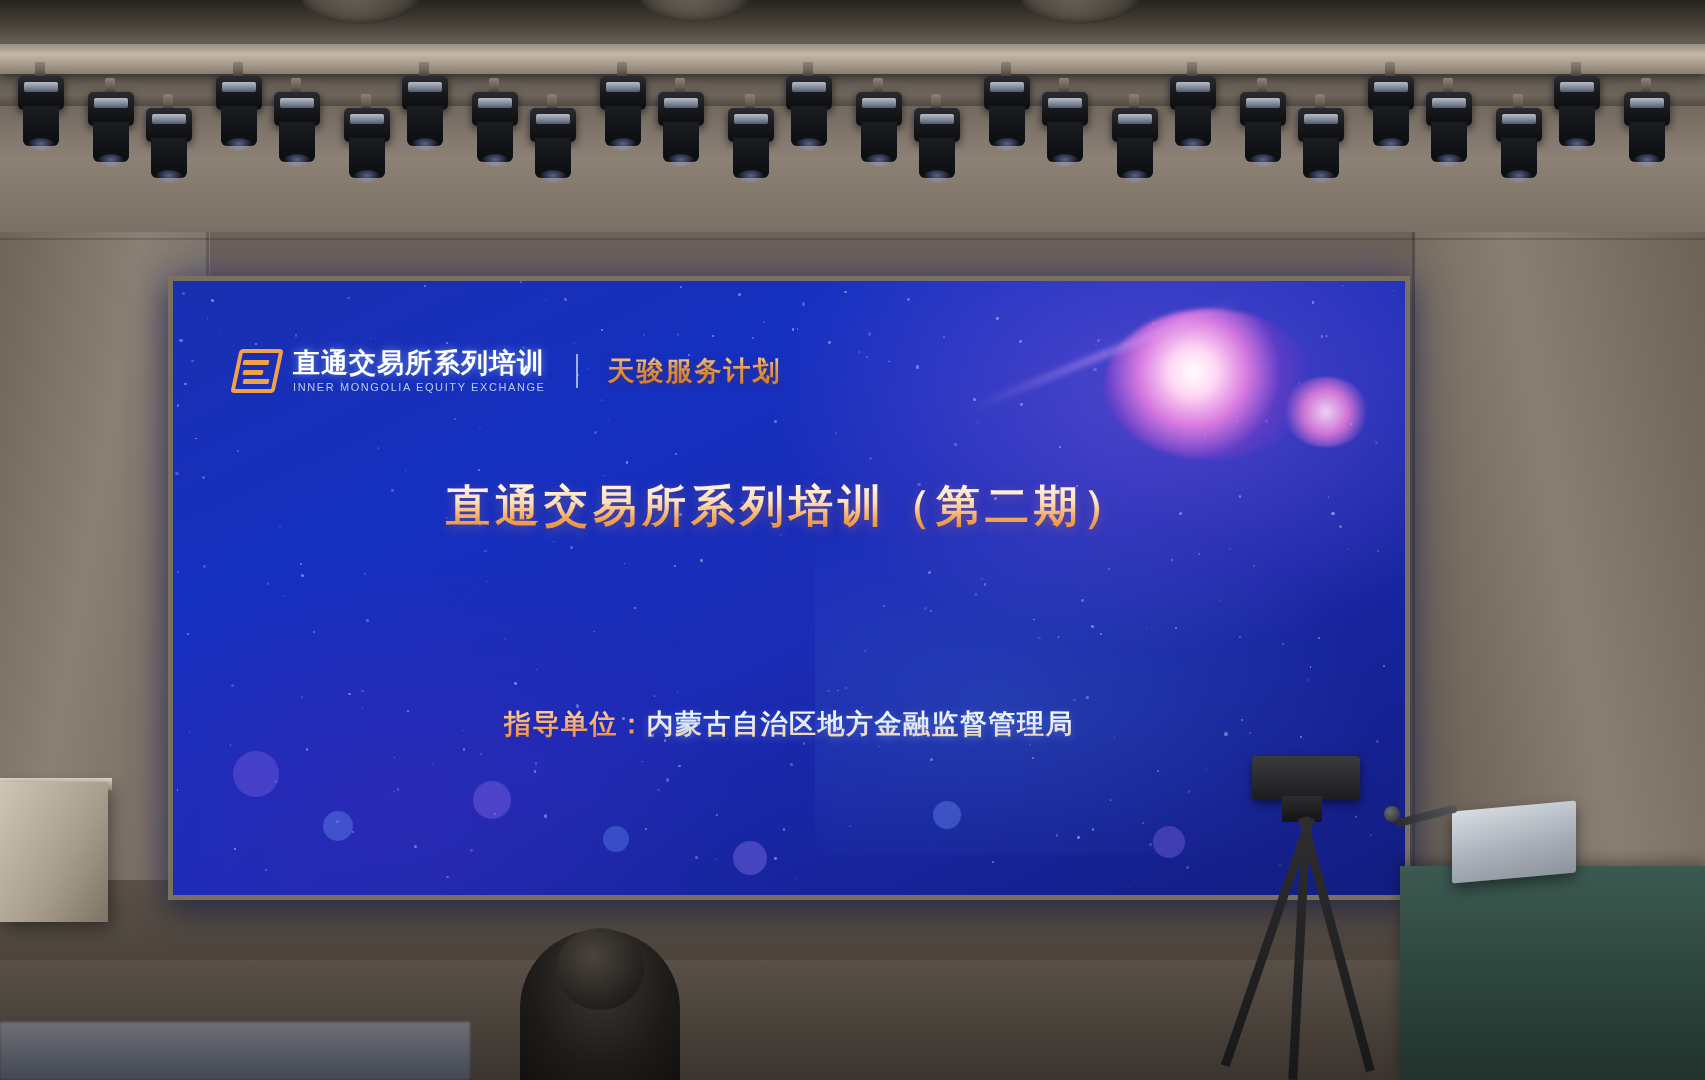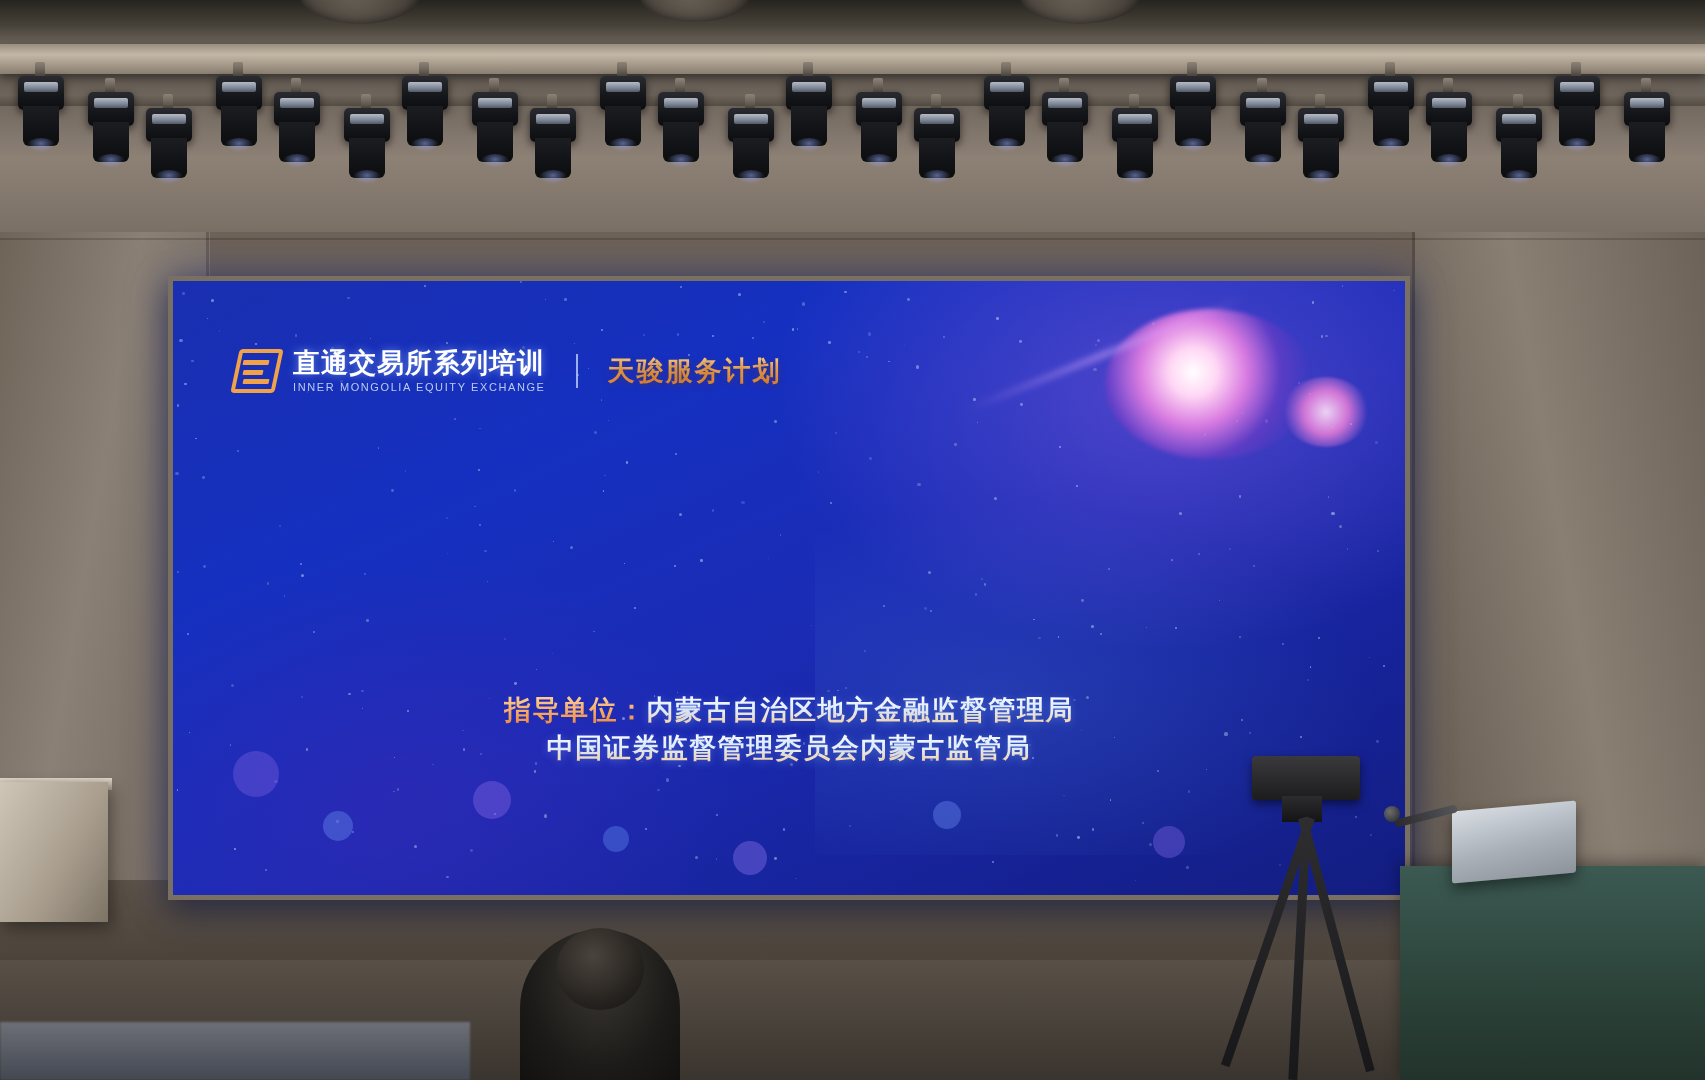--- a/index.html
+++ b/index.html
@@ -104,21 +104,21 @@
           text-shadow:0 3px 12px rgba(255,150,60,.28);}
 
   .headline{position:absolute;left:0;right:0;top:278px;text-align:center;
           font-family:"Liberation Serif","DejaVu Serif",serif;
           font-size:106px;font-weight:bold;letter-spacing:8px;
           font-style:italic;
           background:linear-gradient(175deg,#ffffff 0%,#fff6e6 38%,#ffd9a8 62%,#f0a055 82%,#e2782e 100%);
           -webkit-background-clip:text;background-clip:text;color:transparent;
           text-shadow:0 6px 22px rgba(255,140,50,.3);}
 
-  .guide{position:absolute;left:0;right:0;top:410px;text-align:center;line-height:1.42;}
+  .guide{position:absolute;left:0;right:0;top:424px;text-align:center;line-height:1.42;}
   .guide .ln{font-size:27px;font-weight:bold;letter-spacing:1.5px;}
   .guide .lbl{background:linear-gradient(180deg,#ffd29a 0%,#f0883c 100%);
           -webkit-background-clip:text;background-clip:text;color:transparent;}
   .guide .val{background:linear-gradient(180deg,#ffffff 0%,#f3f7ff 45%,#ffd9a6 92%);
           -webkit-background-clip:text;background-clip:text;color:transparent;
           text-shadow:0 2px 8px rgba(140,190,255,.35);}
 
   .datetxt{position:absolute;left:0;right:0;top:528px;text-align:center;
           font-size:22px;letter-spacing:4px;color:#e9f1ff;
           text-shadow:0 0 10px rgba(150,190,255,.7);}
@@ -657,28 +657,26 @@
           <div class="bar" style="top:30px;width:26px;"></div>
         </div>
         <div class="logo-txt">
           <span class="logo-cn">直通交易所系列培训</span>
           <span class="logo-en">INNER MONGOLIA EQUITY EXCHANGE</span>
         </div>
         <div class="logo-div"></div>
         <span class="logo-plan">天骏服务计划</span>
       </div>
 
+      <div class="series">直通交易所系列培训（第二期）</div>
 
 
       <div class="guide">
         <div class="ln">
           <span class="lbl">指导单位：</span><span class="val">内蒙古自治区地方金融监督管理局</span>
-        </div>
-        <div class="ln">
-          <span class="val">中国证券监督管理委员会内蒙古监管局</span>
         </div>
       </div>
 
 
     </div>
   </div>
 
   <div class="podium-top"></div>
   <div class="podium"></div>
 

